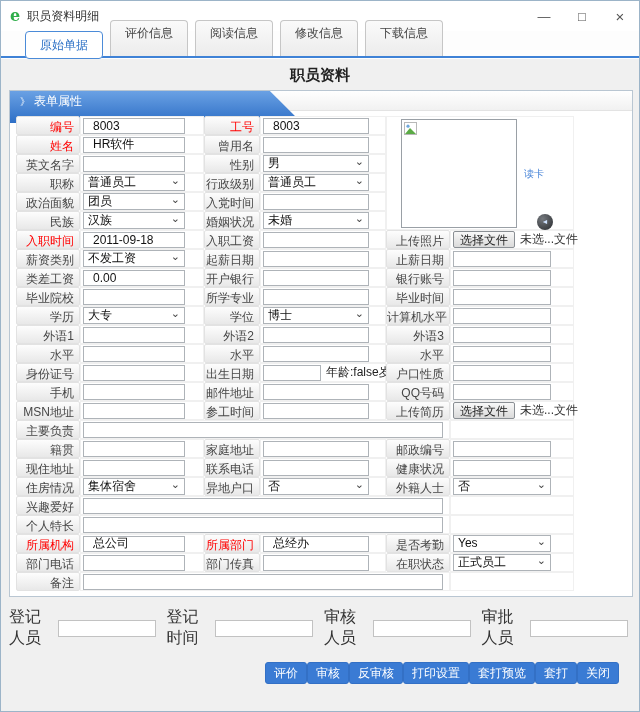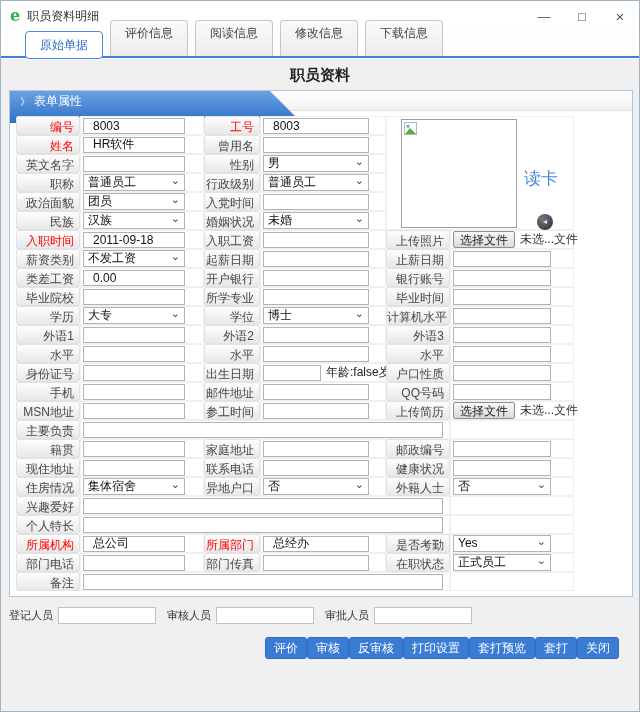--- a/index.html
+++ b/index.html
@@ -48,27 +48,27 @@
   .sel::after { content:"⌄"; position:absolute; right:4px; top:-2px; font-size:11px; color:#444; }
   .filebtn { height:17px; border:1px solid #8a8f94; background:linear-gradient(#f8f8f8,#dadada); border-radius:2px; font-size:12px; padding:0 6px; margin-right:5px; font-family:inherit; color:#222; }
   .filetxt { font-size:12px; color:#333; }
   .fld.fldwide { width:370px; }
   .fldwide input.ti { width:360px; }
 
   
   .photo { position:absolute; left:370px; top:0; width:188px; height:114px; background:#fff; border:1px solid #f0f0f0; }
   .pframe { position:absolute; left:14px; top:2px; width:116px; height:109px; border:1px solid #9aa0a6; background:#fff; }
   .bimg { position:absolute; left:2px; top:2px; }
-  .reader { position:absolute; left:137px; top:50px; font-size:17px; color:#4a86d8; cursor:pointer; }
+  .reader { position:absolute; left:137px; top:50px; font-size:10px; color:#4a86d8; cursor:pointer; }
   .pcircle { position:absolute; left:150px; top:97px; width:16px; height:16px; border-radius:50%; background:radial-gradient(circle at 35% 30%, #75797e, #26292c); color:#cfe3ff; font-size:7px; line-height:16px; text-align:center; z-index:5; cursor:pointer; }
 
   
   .ffields { display:flex; align-items:center; margin:10px 0 0 8px; }
   .fgroup { display:flex; align-items:center; margin-right:11px; }
-  .fgroup .flabel { font-size:11px; color:#333; margin-right:5px; }
+  .fgroup .flabel { font-size:16px; color:#333; margin-right:5px; }
   .fgroup input { width:98px; height:17px; border:1px solid #c2c2c2; font-size:12px; padding:0 3px; font-family:inherit; }
   .btnbar { display:flex; justify-content:flex-end; margin:13px 20px 0 0; }
   .btn { background:#3a7bd4; color:#fff; font-size:12px; border:1px solid #3370c5; border-radius:3px; padding:3px 8px; line-height:14px; font-family:inherit; cursor:pointer; }
 </style>
 </head>
 <body>
 
 <div class="window">
 
   <div class="titlebar">
@@ -422,20 +422,24 @@
       </div>
     </div>
   </div>
 
   <div class="ffields" id="ffields">
       <div class="fgroup">
         <span class="flabel">登记人员</span>
         <input type="text" style="">
       </div>
       <div class="fgroup">
+        <span class="flabel">登记时间</span>
+        <input type="text" style="">
+      </div>
+      <div class="fgroup">
         <span class="flabel">审核人员</span>
         <input type="text" style="">
       </div>
       <div class="fgroup">
         <span class="flabel">审批人员</span>
         <input type="text" style="">
       </div>
     </div>
 
   <div class="btnbar" id="btnbar">

